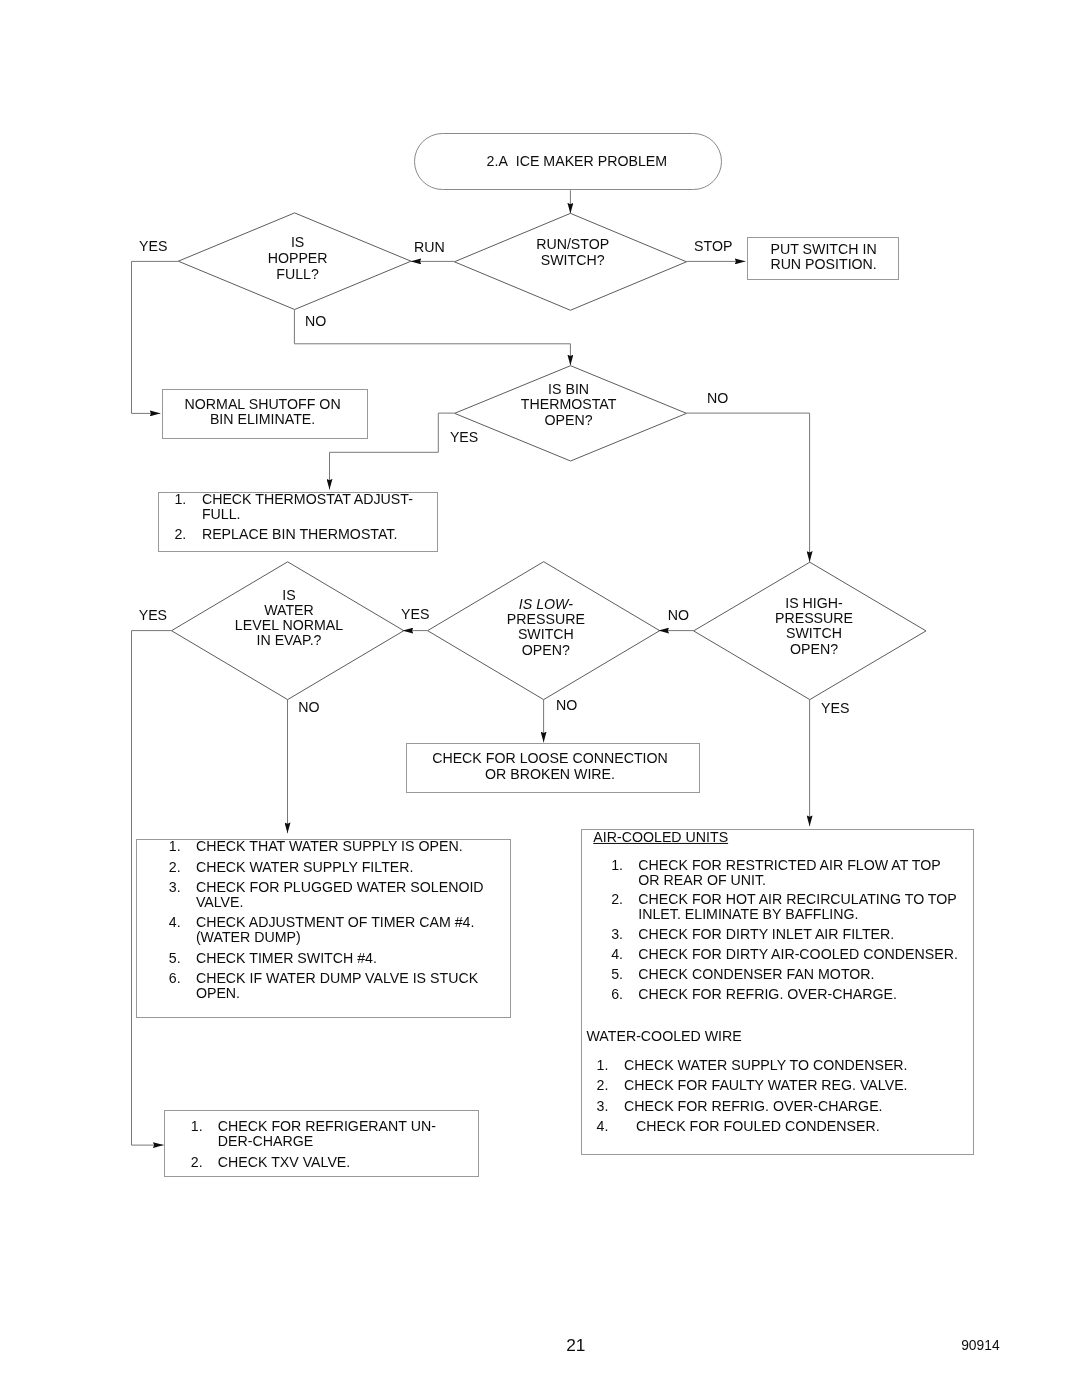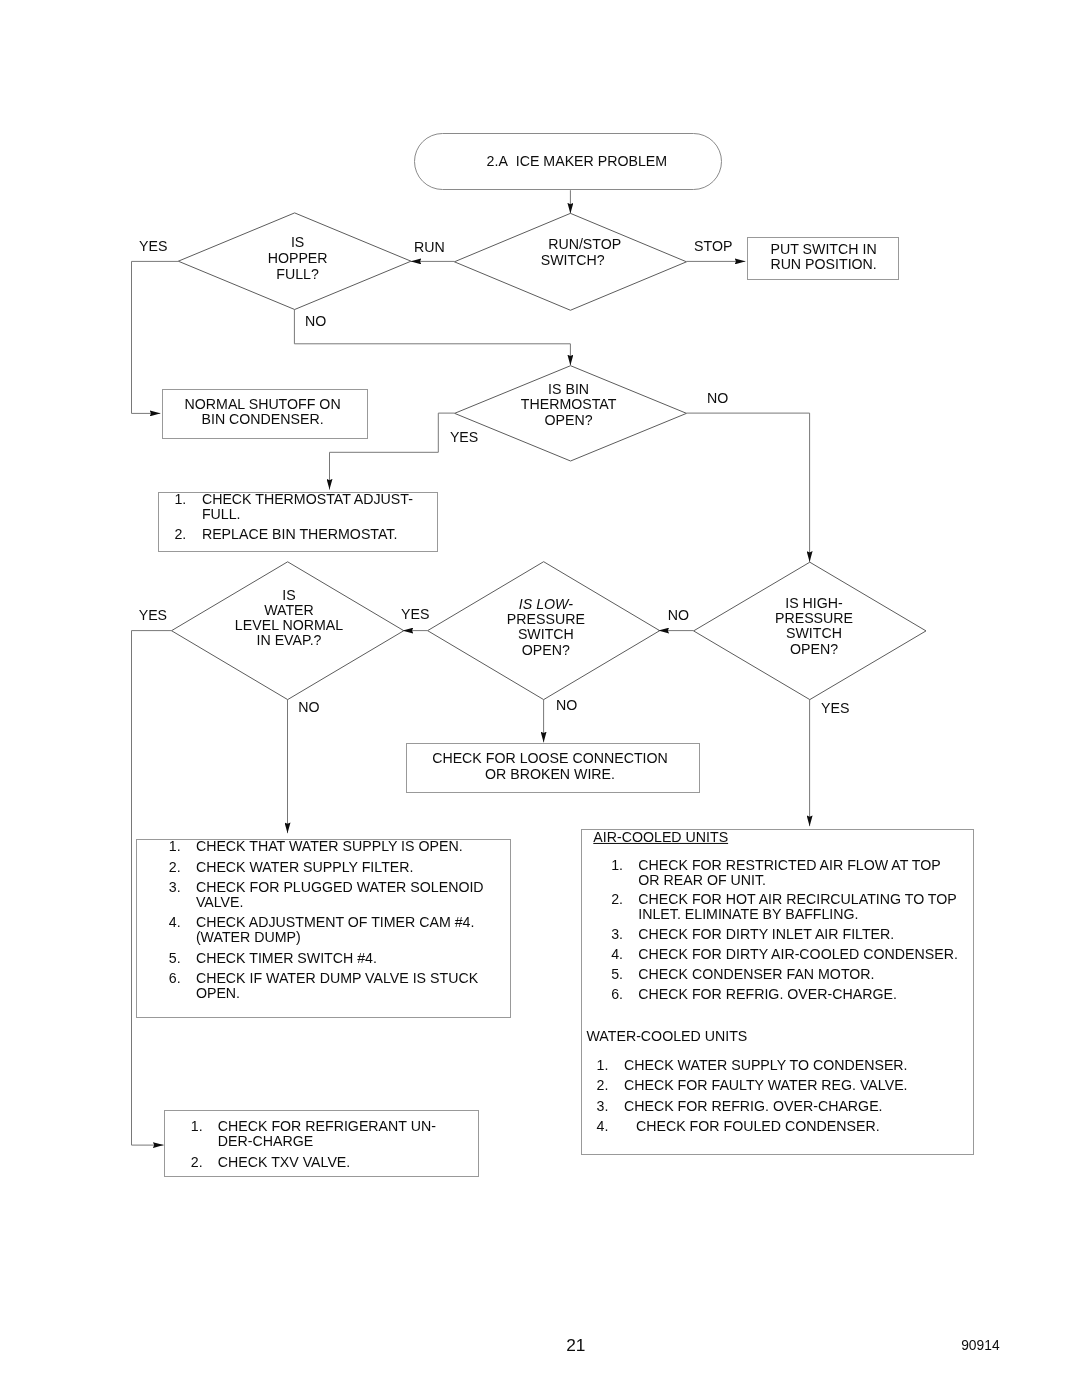--- a/index.html
+++ b/index.html
@@ -50,21 +50,21 @@
         <path d="M543.6,699.6 L543.6,742.4" marker-end="url(#ar)"></path>
         <path d="M809.6,699.6 L809.6,826.2" marker-end="url(#ar)"></path>
       </g>
   </svg>
   <div id="shapes">
       <div class="node terminator" style="left:413.5px;top:132.7px;width:308.5px;height:57.7px;"></div>
       <div class="tl" style="left:486.6px;top:165.9px;">2.A&nbsp;&nbsp;ICE MAKER PROBLEM</div>
       <div class="tl tc" style="left:297.6px;top:247.2px;">IS</div>
       <div class="tl tc" style="left:297.6px;top:262.84999999999997px;">HOPPER</div>
       <div class="tl tc" style="left:297.6px;top:278.5px;">FULL?</div>
-      <div class="tl tc" style="left:572.7px;top:249px;margin-left:12px;">RUN/STOP</div>
+      <div class="tl tc" style="left:572.7px;top:249px;">RUN/STOP</div>
       <div class="tl tc" style="left:572.7px;top:264.65px;">SWITCH?</div>
       <div class="tl tc" style="left:568.6px;top:393.9px;">IS BIN</div>
       <div class="tl tc" style="left:568.6px;top:409.34999999999997px;">THERMOSTAT</div>
       <div class="tl tc" style="left:568.6px;top:424.79999999999995px;">OPEN?</div>
       <div class="tl tc" style="left:289px;top:600.3px;">IS</div>
       <div class="tl tc" style="left:289px;top:615.3499999999999px;">WATER</div>
       <div class="tl tc" style="left:289px;top:630.4px;">LEVEL NORMAL</div>
       <div class="tl tc" style="left:289px;top:645.4499999999999px;">IN EVAP.?</div>
       <div class="tl tc" style="left:545.9px;top:608.7px;font-style:italic;">IS LOW-</div>
       <div class="tl tc" style="left:545.9px;top:624.0500000000001px;">PRESSURE</div>
@@ -72,21 +72,21 @@
       <div class="tl tc" style="left:545.9px;top:654.75px;">OPEN?</div>
       <div class="tl tc" style="left:814px;top:607.6px;">IS HIGH-</div>
       <div class="tl tc" style="left:814px;top:623px;">PRESSURE</div>
       <div class="tl tc" style="left:814px;top:638.4px;">SWITCH</div>
       <div class="tl tc" style="left:814px;top:653.8000000000001px;">OPEN?</div>
       <div class="node boxnode" style="left:746.5px;top:237.4px;width:152.9px;height:43px;"></div>
       <div class="tl tc" style="left:823.6px;top:253.6px;">PUT SWITCH IN</div>
       <div class="tl tc" style="left:823.6px;top:269.4px;">RUN POSITION.</div>
       <div class="node boxnode" style="left:161.5px;top:389.2px;width:206.8px;height:50.3px;"></div>
       <div class="tl tc" style="left:262.6px;top:408.5px;">NORMAL SHUTOFF ON</div>
-      <div class="tl tc" style="left:262.6px;top:424.3px;">BIN CONDENSER.</div>
+      <div class="tl tc" style="left:262.6px;top:424.3px;">BIN ELIMINATE.</div>
       <div class="node boxnode" style="left:405.5px;top:742.5px;width:294px;height:50.9px;"></div>
       <div class="tl tc" style="left:550px;top:762.9px;">CHECK FOR LOOSE CONNECTION</div>
       <div class="tl tc" style="left:550px;top:778.8px;">OR BROKEN WIRE.</div>
       <div class="node boxnode" style="left:158.4px;top:491.9px;width:280px;height:60.5px;"></div>
       <div class="tl" style="left:174.4px;top:504.2px;">1.</div>
       <div class="tl" style="left:201.9px;top:504.2px;">CHECK THERMOSTAT ADJUST-</div>
       <div class="tl" style="left:201.9px;top:519.2px;">FULL.</div>
       <div class="tl" style="left:174.4px;top:538.9px;">2.</div>
       <div class="tl" style="left:201.9px;top:538.9px;">REPLACE BIN THERMOSTAT.</div>
       <div class="node boxnode" style="left:136.1px;top:839px;width:375.3px;height:179.4px;"></div>
@@ -120,21 +120,21 @@
       <div class="tl" style="left:638.3px;top:904.4px;">CHECK FOR HOT AIR RECIRCULATING TO TOP</div>
       <div class="tl" style="left:638.3px;top:919px;">INLET. ELIMINATE BY BAFFLING.</div>
       <div class="tl" style="left:611.2px;top:938.9px;">3.</div>
       <div class="tl" style="left:638.3px;top:938.9px;">CHECK FOR DIRTY INLET AIR FILTER.</div>
       <div class="tl" style="left:611.2px;top:958.8px;">4.</div>
       <div class="tl" style="left:638.3px;top:958.8px;">CHECK FOR DIRTY AIR-COOLED CONDENSER.</div>
       <div class="tl" style="left:611.2px;top:978.6999999999999px;">5.</div>
       <div class="tl" style="left:638.3px;top:978.6999999999999px;">CHECK CONDENSER FAN MOTOR.</div>
       <div class="tl" style="left:611.2px;top:998.5999999999999px;">6.</div>
       <div class="tl" style="left:638.3px;top:998.5999999999999px;">CHECK FOR REFRIG. OVER-CHARGE.</div>
-      <div class="tl" style="left:586.5px;top:1040.5px;">WATER-COOLED UNITS</div>
+      <div class="tl" style="left:586.5px;top:1040.5px;">WATER-COOLED WIRE</div>
       <div class="tl" style="left:596.5px;top:1069.8px;">1.</div>
       <div class="tl" style="left:624px;top:1069.8px;">CHECK WATER SUPPLY TO CONDENSER.</div>
       <div class="tl" style="left:596.5px;top:1090.1499999999999px;">2.</div>
       <div class="tl" style="left:624px;top:1090.1499999999999px;">CHECK FOR FAULTY WATER REG. VALVE.</div>
       <div class="tl" style="left:596.5px;top:1110.4999999999998px;">3.</div>
       <div class="tl" style="left:624px;top:1110.4999999999998px;">CHECK FOR REFRIG. OVER-CHARGE.</div>
       <div class="tl" style="left:596.5px;top:1130.8499999999997px;">4.</div>
       <div class="tl" style="left:636px;top:1130.8499999999997px;">CHECK FOR FOULED CONDENSER.</div>
       <div class="footnum" style="left:566.2px;top:1352.2px;">21</div>
       <div class="footcode" style="left:961.2px;top:1351.4px;">90914</div>

